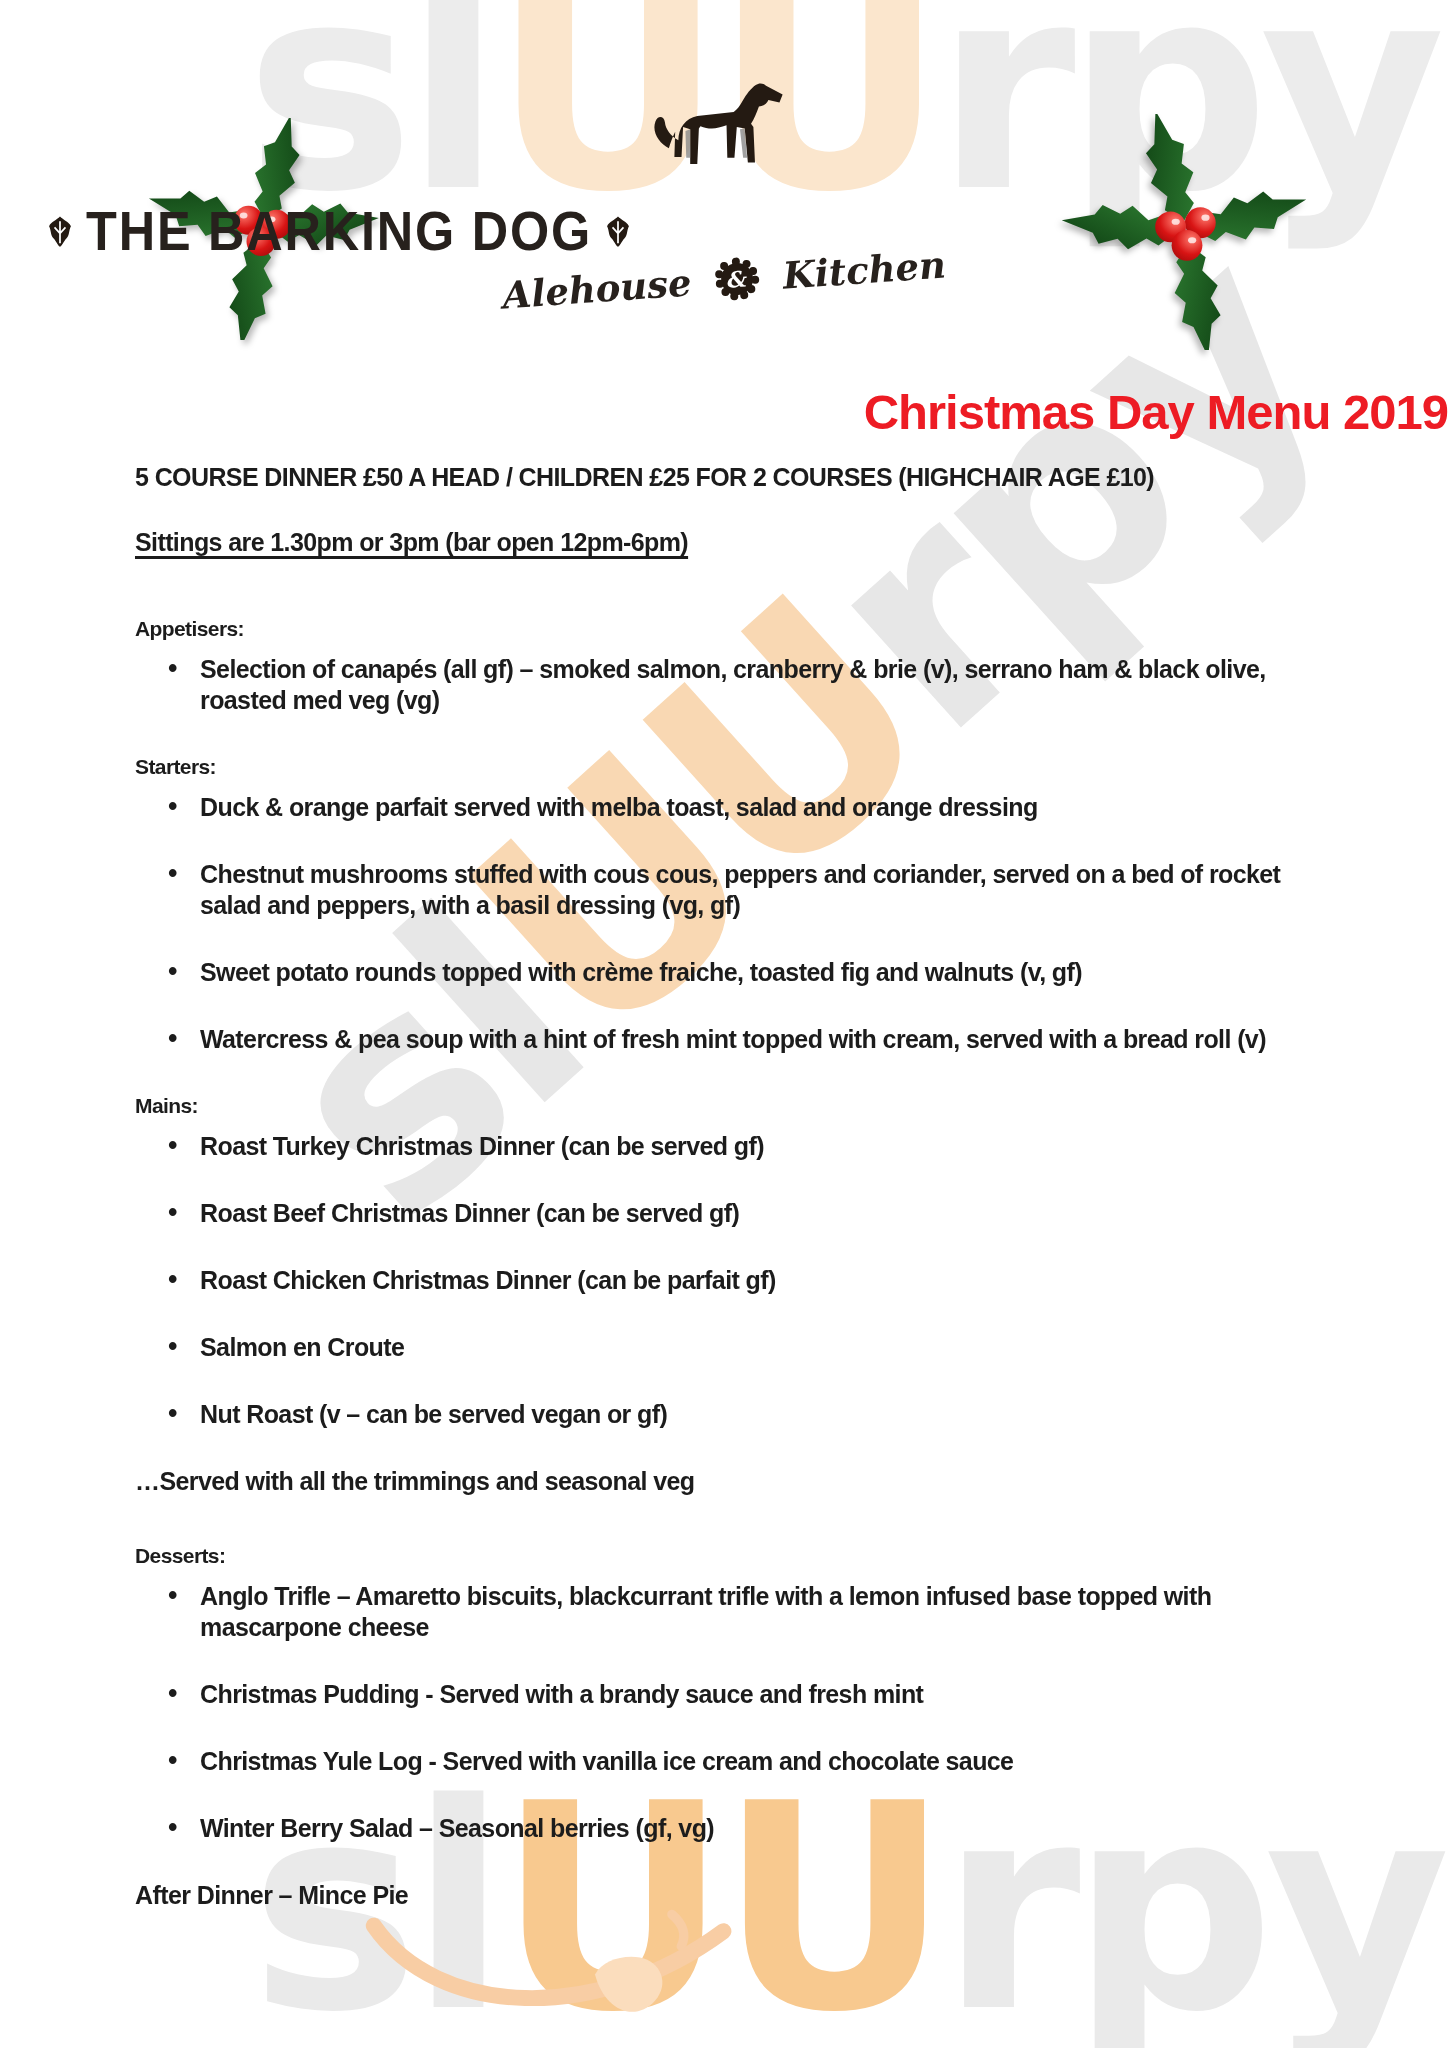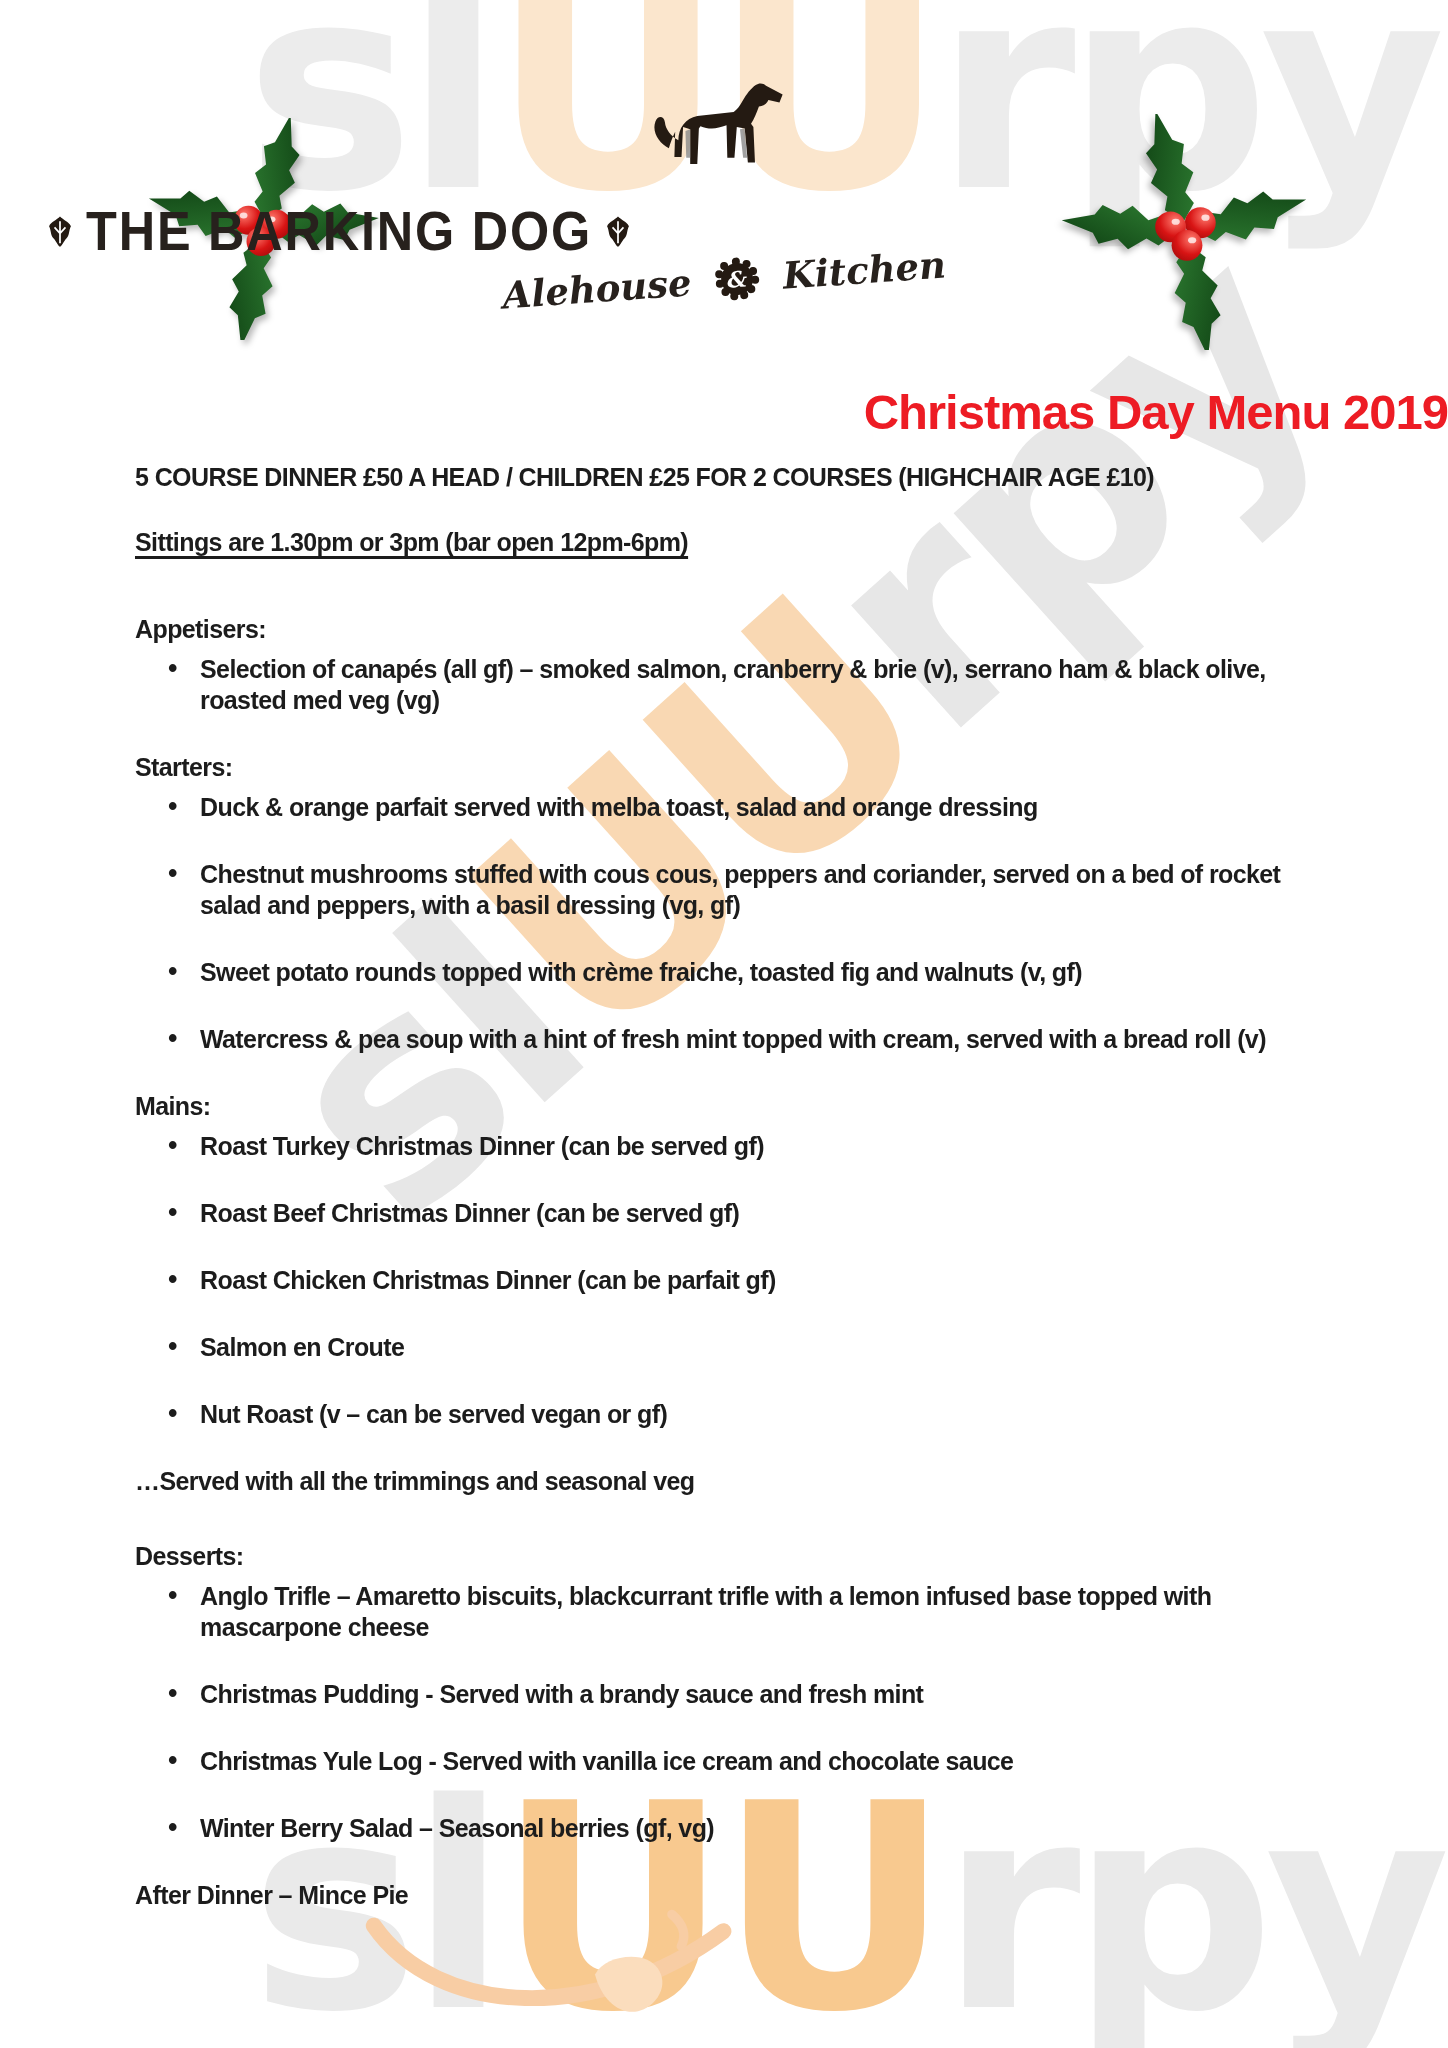--- a/index.html
+++ b/index.html
@@ -47,21 +47,21 @@
     position:absolute;top:384px;left:0;width:100%;text-align:right;
     font-size:49px;font-weight:bold;color:#ed1c24;letter-spacing:-1px;
   }
   
   .content{
     position:absolute;left:135px;top:462px;width:1205px;
     font-weight:bold;font-size:25px;line-height:31px;letter-spacing:-0.6px;
   }
   .pricing{margin:0 0 34px 0;}
   .sittings{margin:0 0 56px 0;text-decoration:underline;text-decoration-thickness:3px;text-underline-offset:5px;}
-  .section-heading{font-size:25px;margin:0 0 10px 0;line-height:30px;}
+  .section-heading{font-size:21px;margin:0 0 10px 0;line-height:30px;}
   ul.menu-list{list-style:none;margin:0;padding:0 0 0 33px;width:1150px;}
   ul.menu-list li{position:relative;padding-left:32px;margin-bottom:36px;}
   ul.menu-list li::before{content:"•";position:absolute;left:0;top:-1px;font-size:27px;}
   .mains-note{margin:0 0 44px 0;}
   .after-dinner{margin:30px 0 0 0;}
 </style>
 </head>
 <body>
 
 <div class="page">

